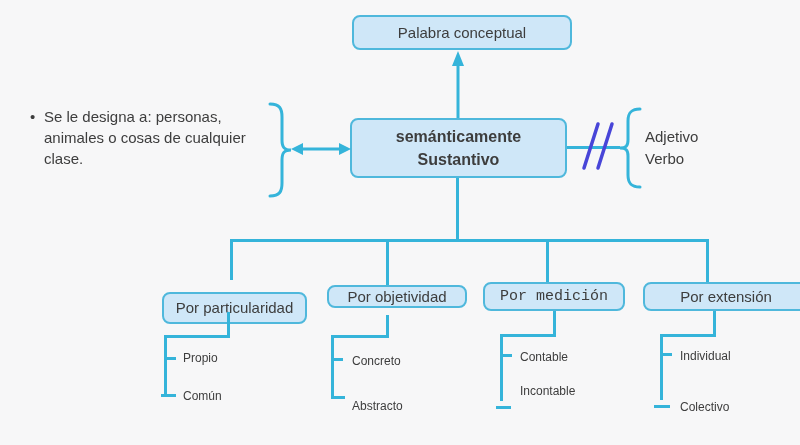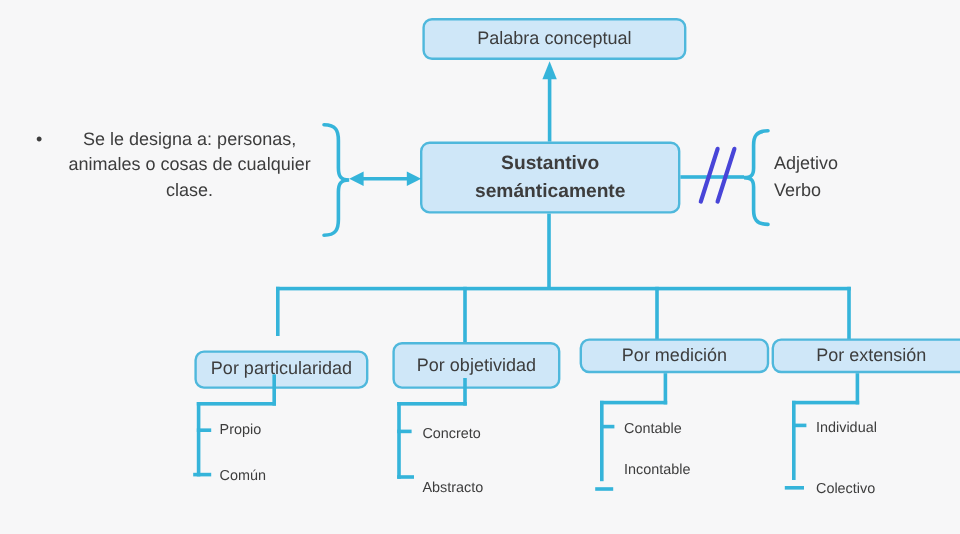--- a/index.html
+++ b/index.html
@@ -39,41 +39,41 @@
     line-height:16px;
   }
   .note{
     position:absolute;
     font-size:15px;
     color:#3d3d3d;
     line-height:21px;
   }
   #left-note{left:30px;top:106px;width:250px;display:flex;}
   #left-note .bullet{width:14px;flex:0 0 14px;}
-  #left-note .note-text{width:228px;text-align:center;}
+  #left-note .note-text{width:228px;}
   #right-note{left:645px;top:126px;line-height:22px;}
   svg{position:absolute;overflow:visible;}
 </style>
 </head>
 <body>
 
 <div id="canvas">
 
   <div class="box" style="left:352px;top:15px;width:220px;height:35px;">
     <span>Palabra conceptual</span>
   </div>
 
   <svg style="left:451px;top:50px;" width="14" height="68">
     <line x1="7" y1="68" x2="7" y2="14" stroke="#35b4da" stroke-width="3"></line>
     <polygon points="7,1 1,16 13,16" fill="#35b4da"></polygon>
   </svg>
 
   <div class="box bold" style="left:350px;top:118px;width:217px;height:60px;">
+    <span>semánticamente</span>
     <span>Sustantivo</span>
-    <span>semánticamente</span>
   </div>
 
   <div id="left-note" class="note">
     <span class="bullet">•</span>
     <span class="note-text">Se le designa a: personas, animales o cosas de cualquier clase.</span>
   </div>
 
   <svg style="left:266px;top:101px;" width="28" height="98">
     <path d="M4,3 C14,3 16,8 16,16 L16,39 C16,46 18,49 25,49 C18,49 16,52 16,59 L16,82 C16,90 14,95 4,95" fill="none" stroke="#35b4da" stroke-width="3" stroke-linecap="round"></path>
   </svg>
@@ -111,32 +111,32 @@
     <span>Por particularidad</span>
   </div>
   <div class="vline" style="left:227px;top:312px;height:26px;"></div>
   <div class="hline" style="left:164px;top:335px;width:66px;"></div>
   <div class="vline" style="left:164px;top:335px;height:62px;"></div>
   <div class="hline" style="left:164px;top:357px;width:12px;"></div>
   <div class="hline" style="left:161px;top:394px;width:15px;"></div>
   <div class="itemlabel" style="left:183px;top:350px;">Propio</div>
   <div class="itemlabel" style="left:183px;top:388px;">Común</div>
 
-  <div class="box" style="left:327px;top:285px;width:140px;height:39px;">
+  <div class="box" style="left:327px;top:285px;width:140px;height:23px;">
     <span>Por objetividad</span>
   </div>
   <div class="vline" style="left:386px;top:315px;height:23px;"></div>
   <div class="hline" style="left:331px;top:335px;width:58px;"></div>
   <div class="vline" style="left:331px;top:335px;height:64px;"></div>
   <div class="hline" style="left:331px;top:358px;width:12px;"></div>
   <div class="hline" style="left:331px;top:396px;width:14px;"></div>
   <div class="itemlabel" style="left:352px;top:353px;">Concreto</div>
   <div class="itemlabel" style="left:352px;top:398px;">Abstracto</div>
 
-  <div class="box" style="left:483px;top:282px;width:158px;height:29px;">
+  <div class="box" style="left:483px;top:282px;width:142px;height:29px;font-family:Liberation Mono, monospace;">
     <span>Por medición</span>
   </div>
   <div class="vline" style="left:553px;top:311px;height:26px;"></div>
   <div class="hline" style="left:500px;top:334px;width:56px;"></div>
   <div class="vline" style="left:500px;top:334px;height:67px;"></div>
   <div class="hline" style="left:500px;top:354px;width:12px;"></div>
   <div class="hline" style="left:496px;top:406px;width:15px;"></div>
   <div class="itemlabel" style="left:520px;top:349px;text-align:right;">Contable</div>
   <div class="itemlabel" style="left:520px;top:383px;">Incontable</div>
 

